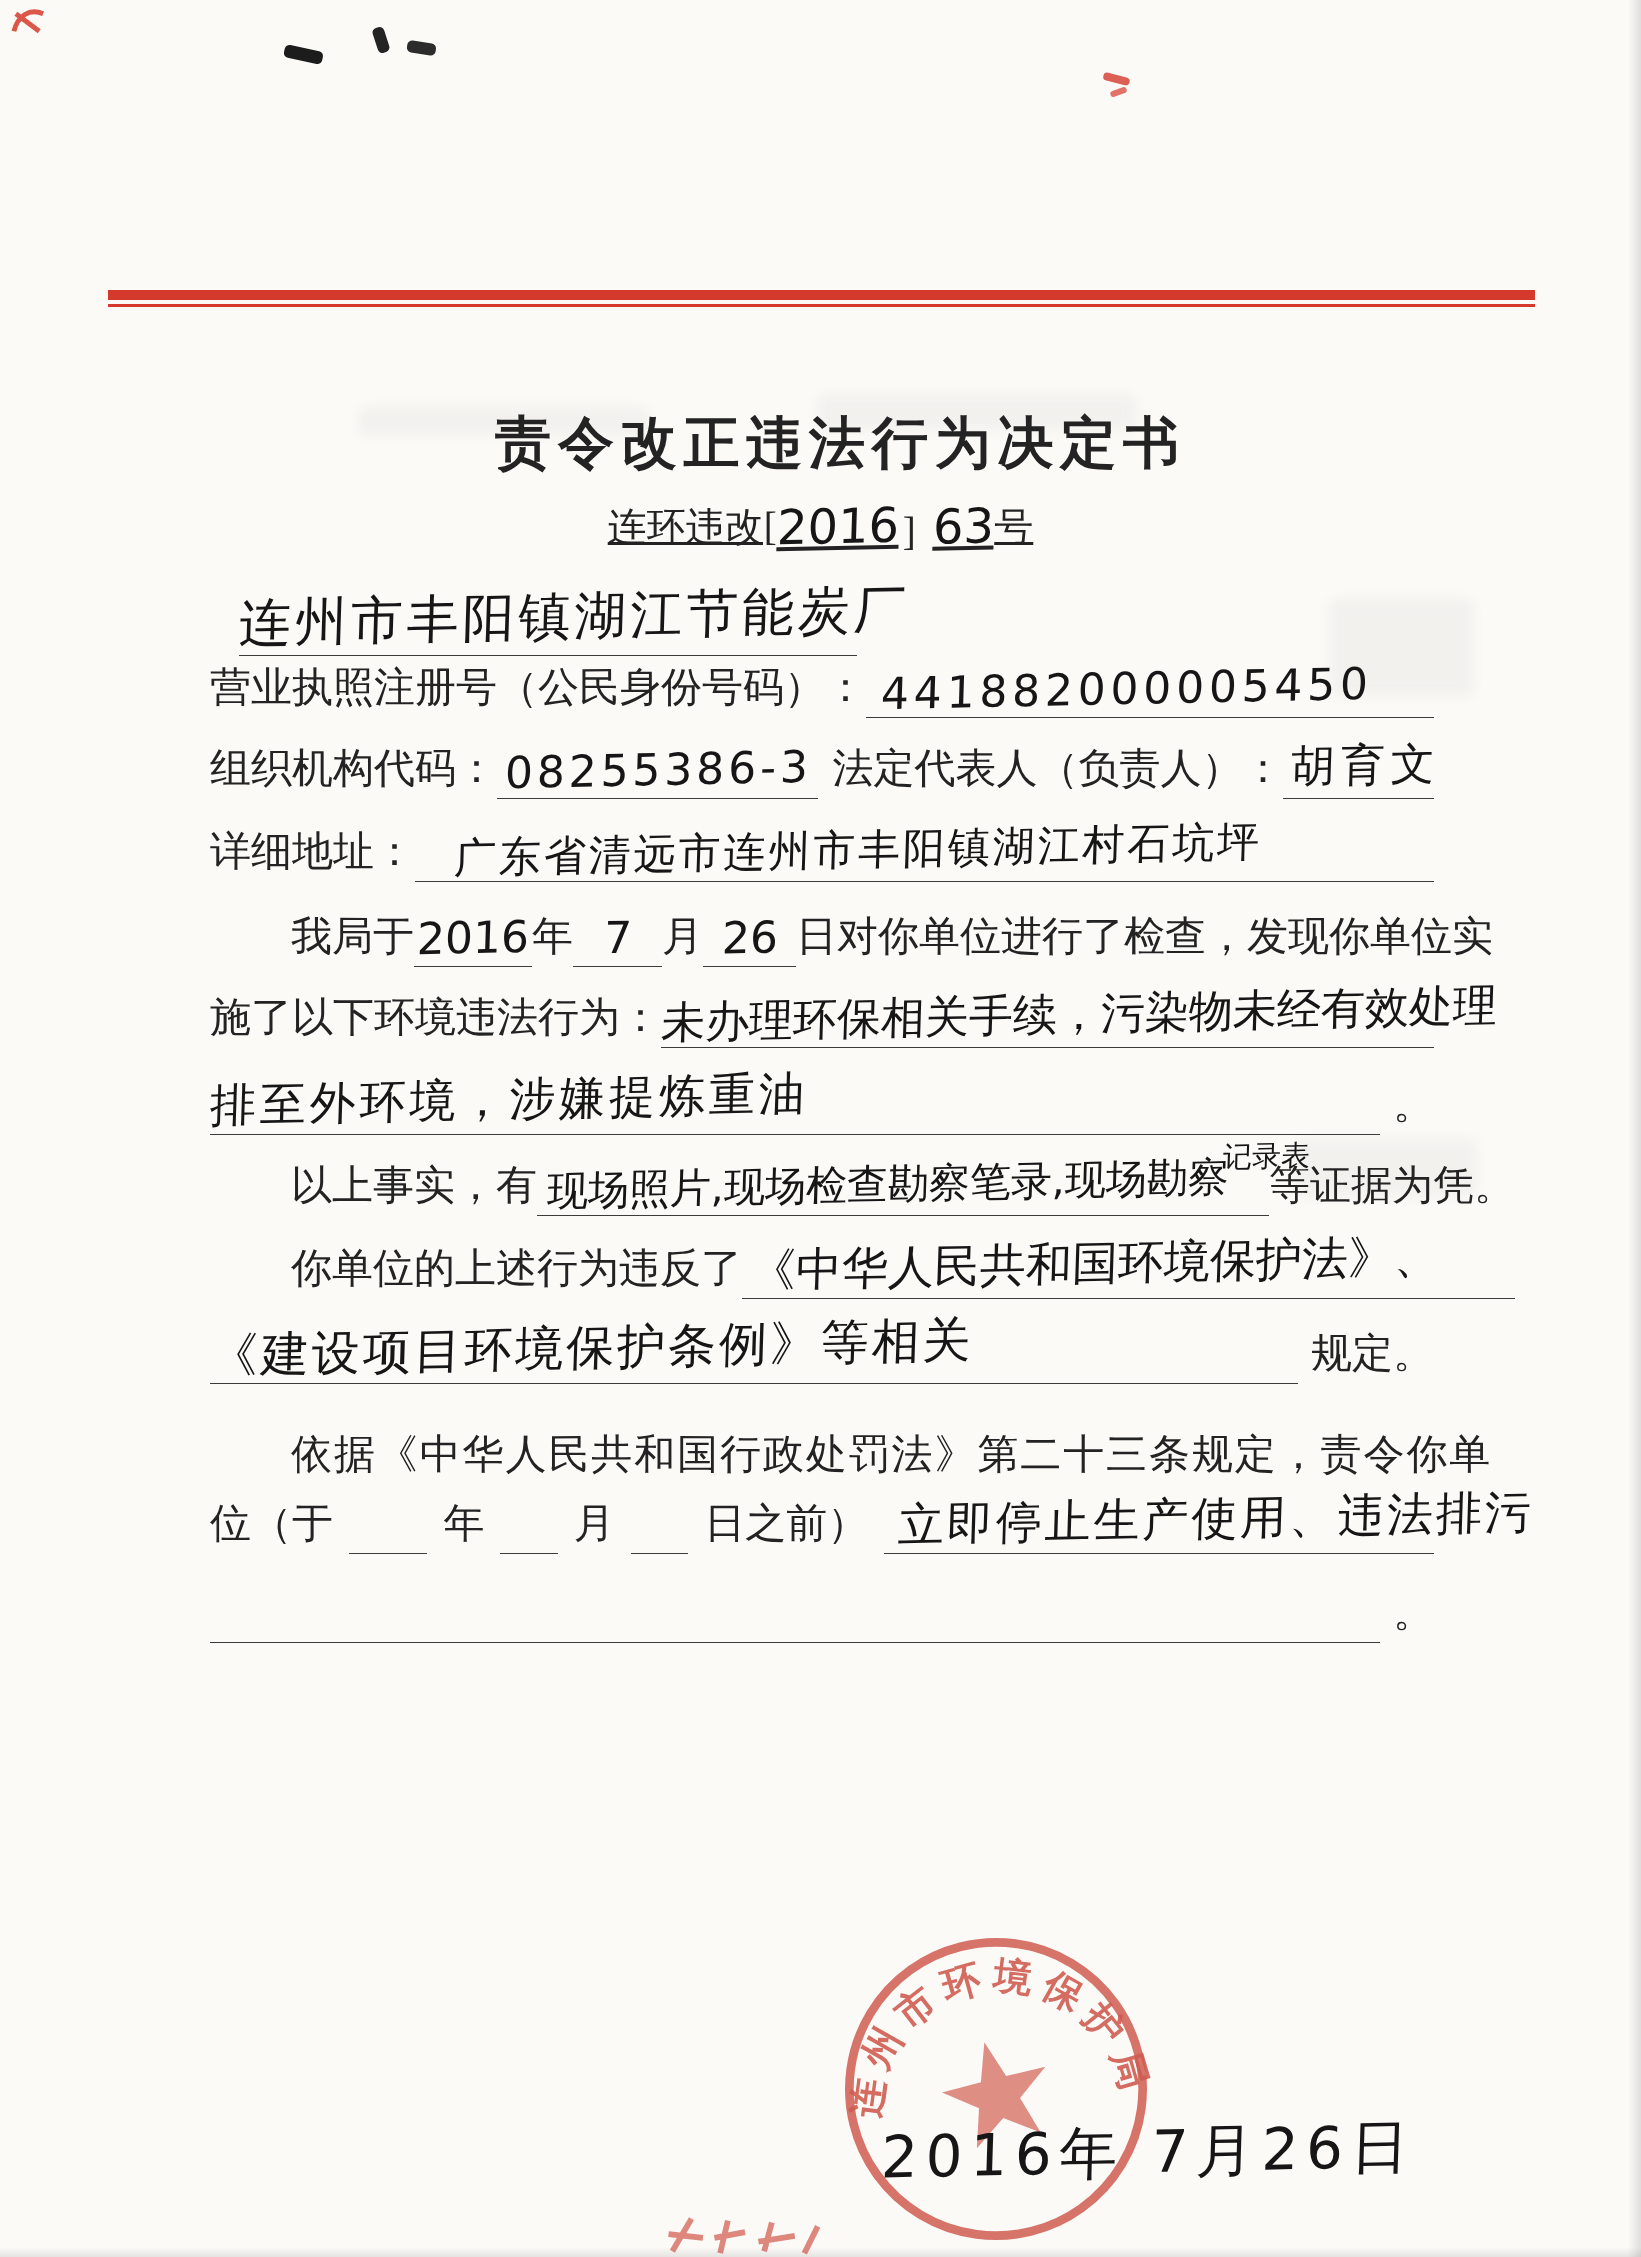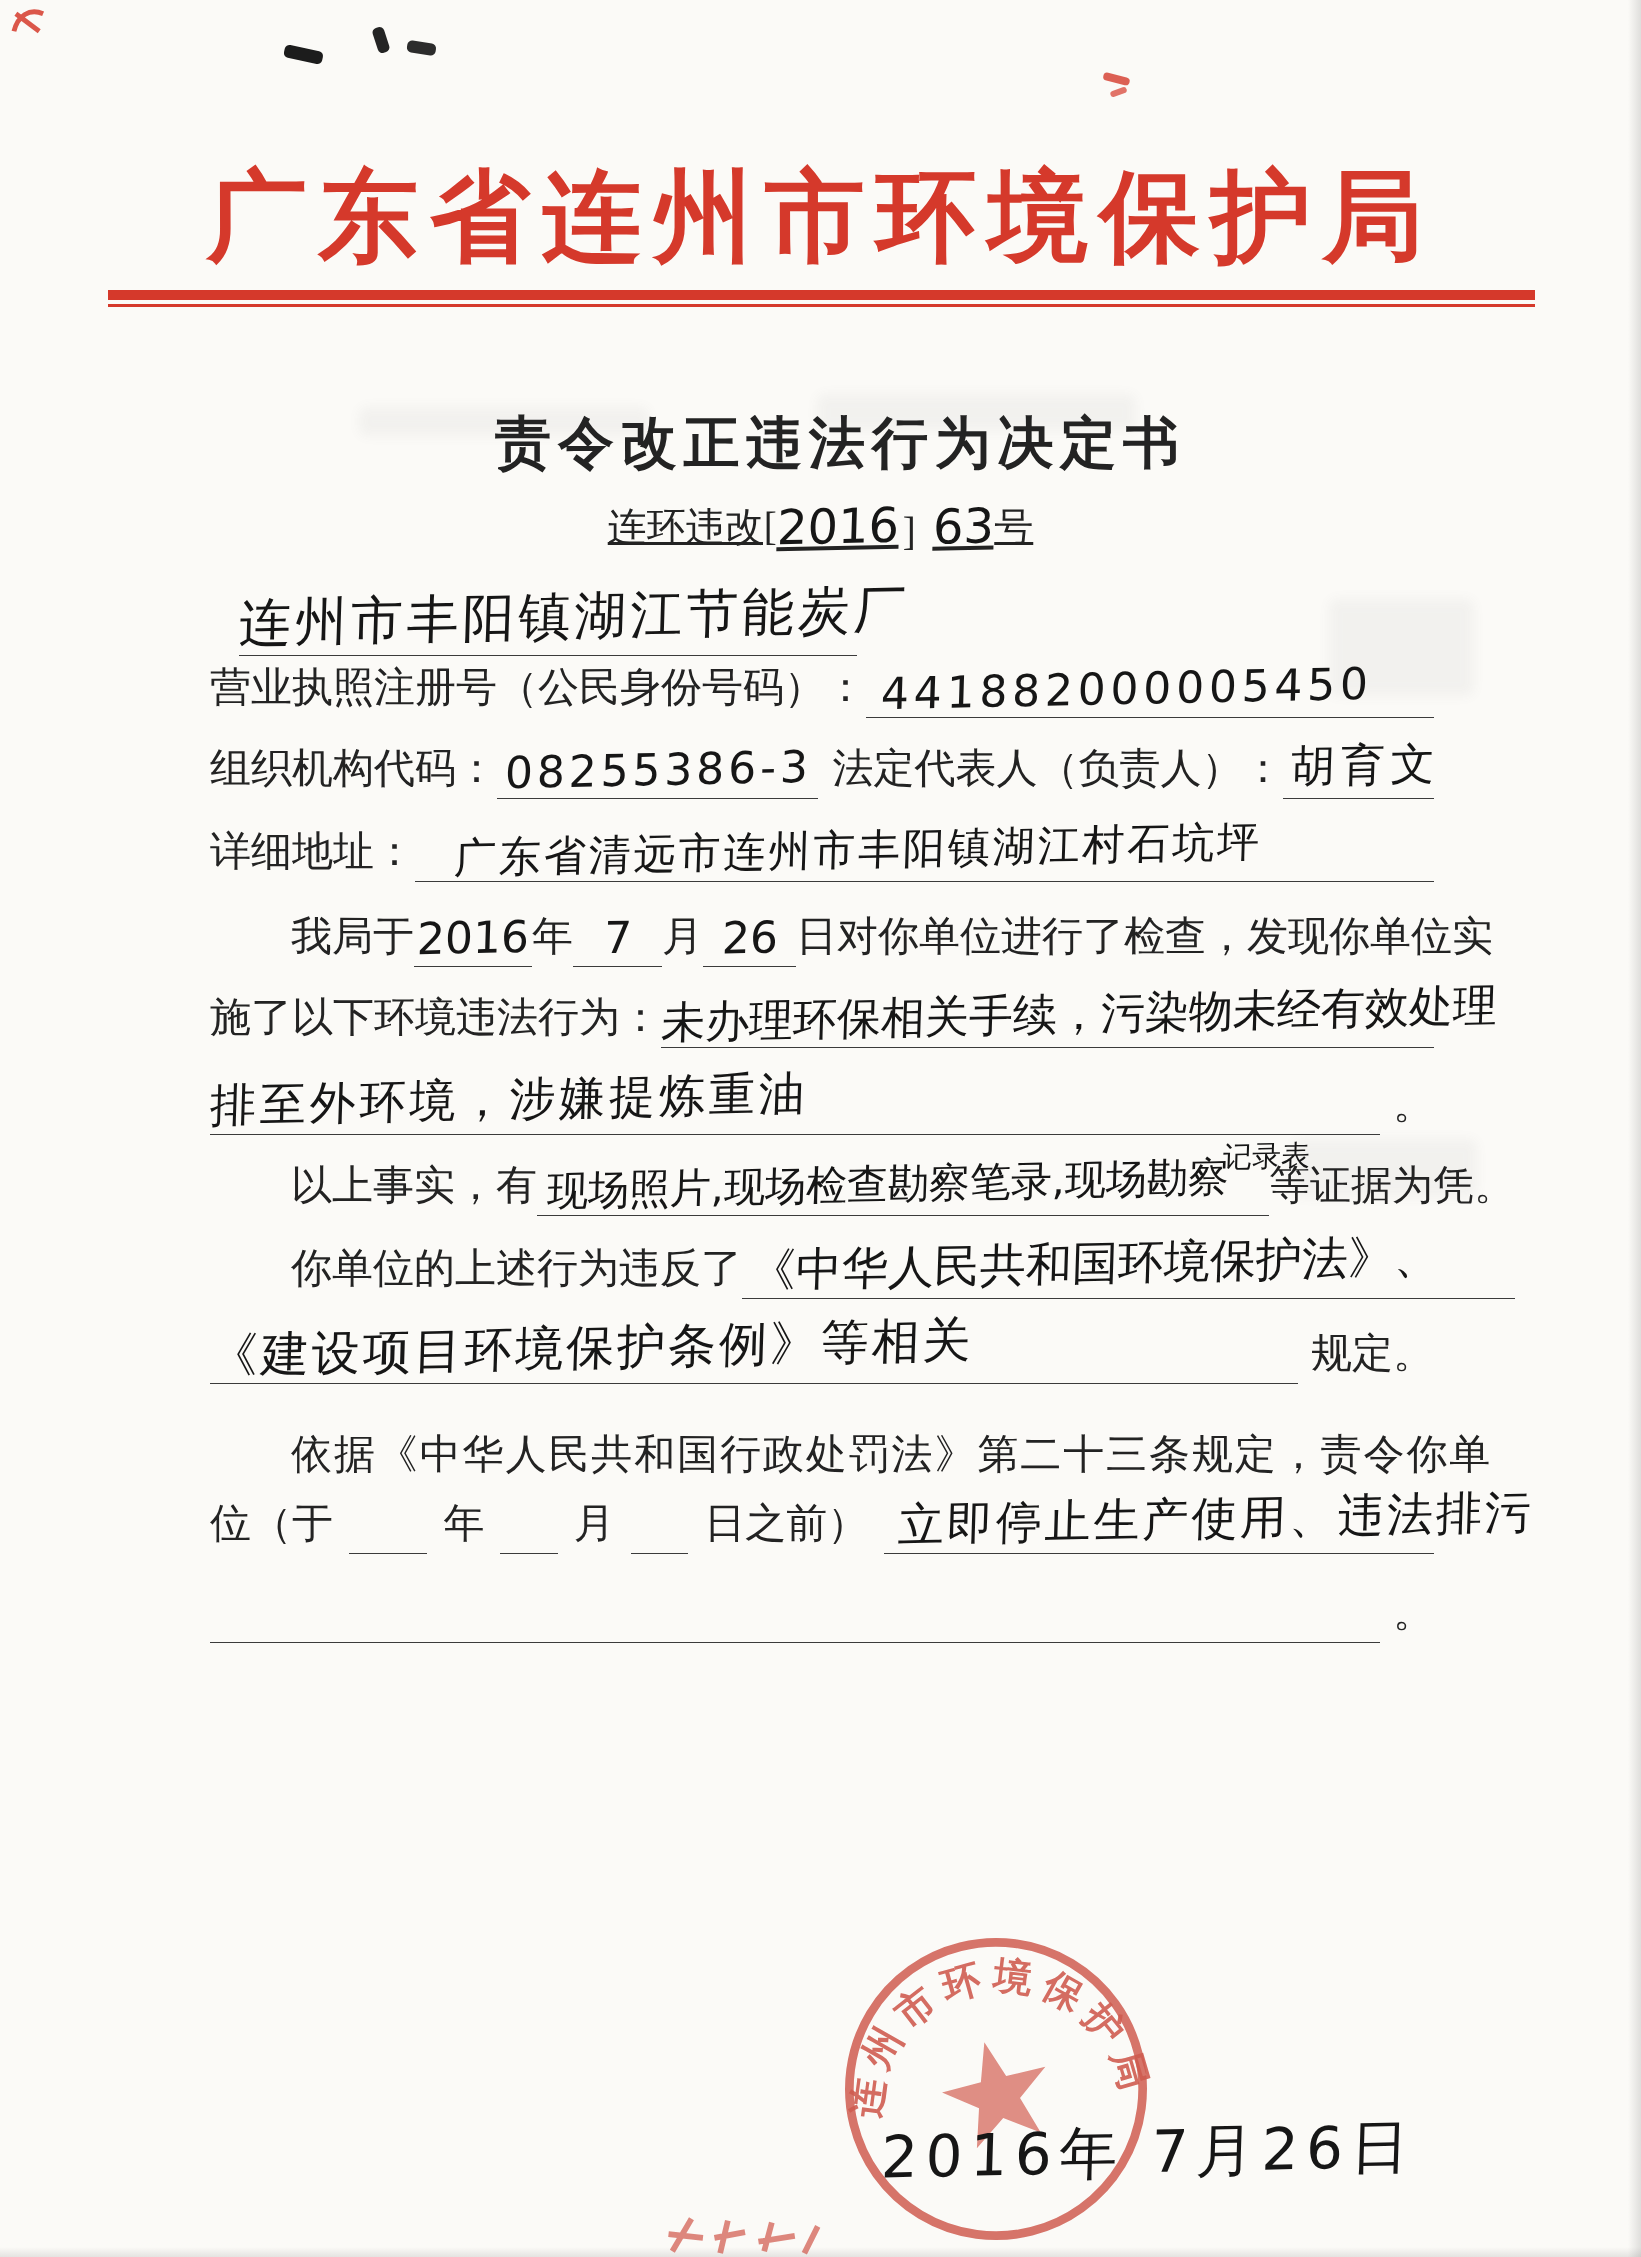--- a/index.html
+++ b/index.html
@@ -95,21 +95,20 @@
   <div class="mark m-black3"></div>
   <div class="mark m-red-tr"></div>
   <div class="mark m-red-tr2"></div>
   <div class="ghost g1"></div>
   <div class="ghost g2"></div>
   <div class="ghost g3"></div>
   <div class="ghost g4"></div>
   <div class="edge-right"></div>
   <div class="edge-bottom"></div>
 
-  <div class="letterhead">广东省连州市环境保护局</div>
   <div class="rules">
     <div class="rule-thick"></div>
     <div class="rule-thin"></div>
   </div>
 
   <div class="doc-title">责令改正违法行为决定书</div>
   <div class="docnum">
     <span class="cell">连环违改[</span>
     <span class="cell hw">2016</span>
     <span class="cell bracket">]</span>

